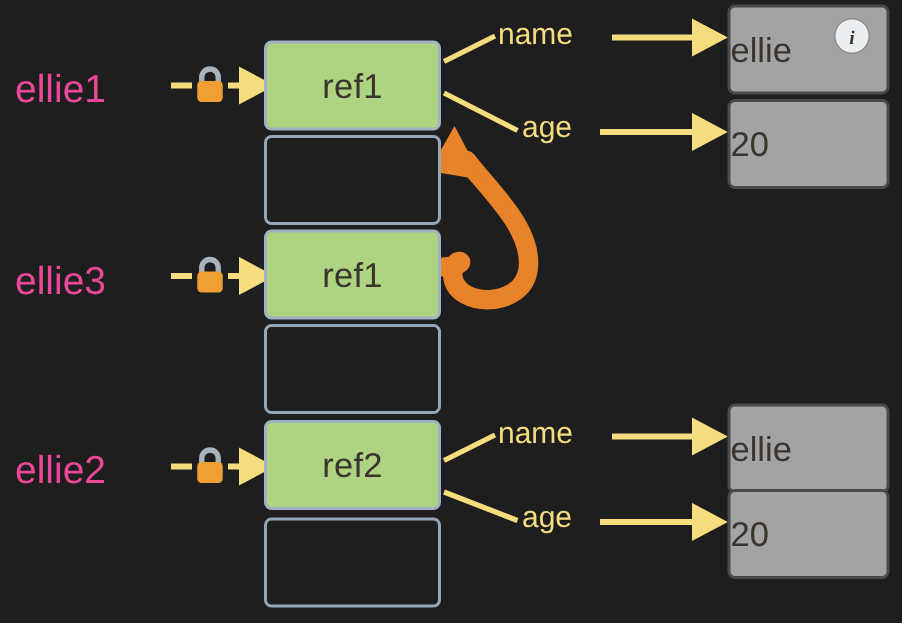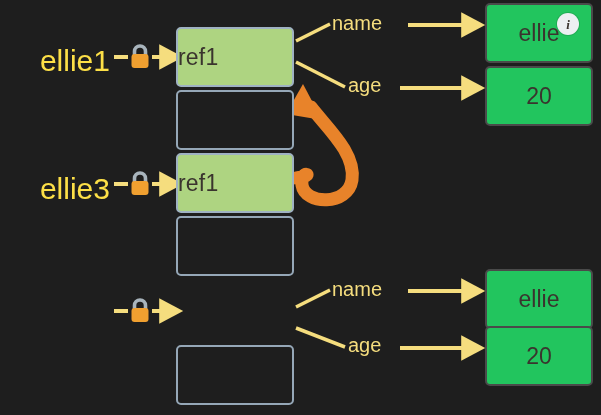--- a/index.html
+++ b/index.html
@@ -27,47 +27,46 @@
   .cell {
     position: absolute;
     left: 176px;
     width: 118px;
     height: 60px;
     box-sizing: border-box;
     border: 2px solid #9fb2c2;
     border-radius: 5px;
     display: flex;
     align-items: center;
-    justify-content: flex-start;
+    justify-content: center;
     font-size: 23px;
     letter-spacing: 0.2px;
   }
   .cell.filled {
     background: #aed481;
     color: #3a342e;
   }
   .cell.empty {
     background: #1e1e1e;
     color: transparent;
     border-color: #95a7b7;
   }
 
   
   .field {
     position: absolute;
     left: 485px;
     width: 108px;
     height: 60px;
     box-sizing: border-box;
-    background: #22c55e;
+    background: #a3a3a3;
     border: 2px solid #4a4a4a;
     border-radius: 5px;
     display: flex;
     align-items: center;
-    justify-content: center;
     font-size: 23px;
     color: #3a342e;
   }
   .field .val { position: relative; }
 
   .info-badge {
     position: absolute;
     width: 22px;
     height: 22px;
     border-radius: 50%;
@@ -80,24 +79,24 @@
     display: flex;
     align-items: center;
     justify-content: center;
     line-height: 1;
     box-shadow: 0 0 0 1px rgba(0,0,0,0.12);
   }
 
   
   .var-label {
     position: absolute;
-    color: #fde047;
-    font-size: 30px;
+    color: #ec4899;
+    font-size: 26px;
     white-space: nowrap;
-    text-align: right;
+    text-align: left;
   }
 
   
   .edge-label {
     position: absolute;
     color: #f5dd7e;
     font-size: 20px;
     white-space: nowrap;
   }
 
@@ -168,26 +167,30 @@
   </div>
   <div class="cell empty" style="top:90px">
     <span></span>
   </div>
   <div class="cell filled" style="top:153px">
     <span>ref1</span>
   </div>
   <div class="cell empty" style="top:216px">
     <span></span>
   </div>
+  <div class="cell filled" style="top:280px">
+    <span>ref2</span>
+  </div>
   <div class="cell empty" style="top:345px">
     <span></span>
   </div>
 
   <div class="var-label" style="left:10px; top:44px; width:100px">ellie1</div>
   <div class="var-label" style="left:10px; top:172px; width:100px">ellie3</div>
+  <div class="var-label" style="left:10px; top:298px; width:100px">ellie2</div>
 
   <div class="lock" style="left:125px; top:42px">
     <svg viewBox="0 0 30 30" xmlns="http://www.w3.org/2000/svg">
       <path d="M9.5,13 L9.5,9.5 A5.5,5.5 0 0 1 20.5,9.5 L20.5,13" fill="none" stroke="#a8b4bc" stroke-width="3.6"></path>
       <rect x="6.5" y="12" width="17" height="14" rx="3" fill="#f0a030"></rect>
     </svg>
   </div>
   <div class="lock" style="left:125px; top:169px">
     <svg viewBox="0 0 30 30" xmlns="http://www.w3.org/2000/svg">
       <path d="M9.5,13 L9.5,9.5 A5.5,5.5 0 0 1 20.5,9.5 L20.5,13" fill="none" stroke="#a8b4bc" stroke-width="3.6"></path>

